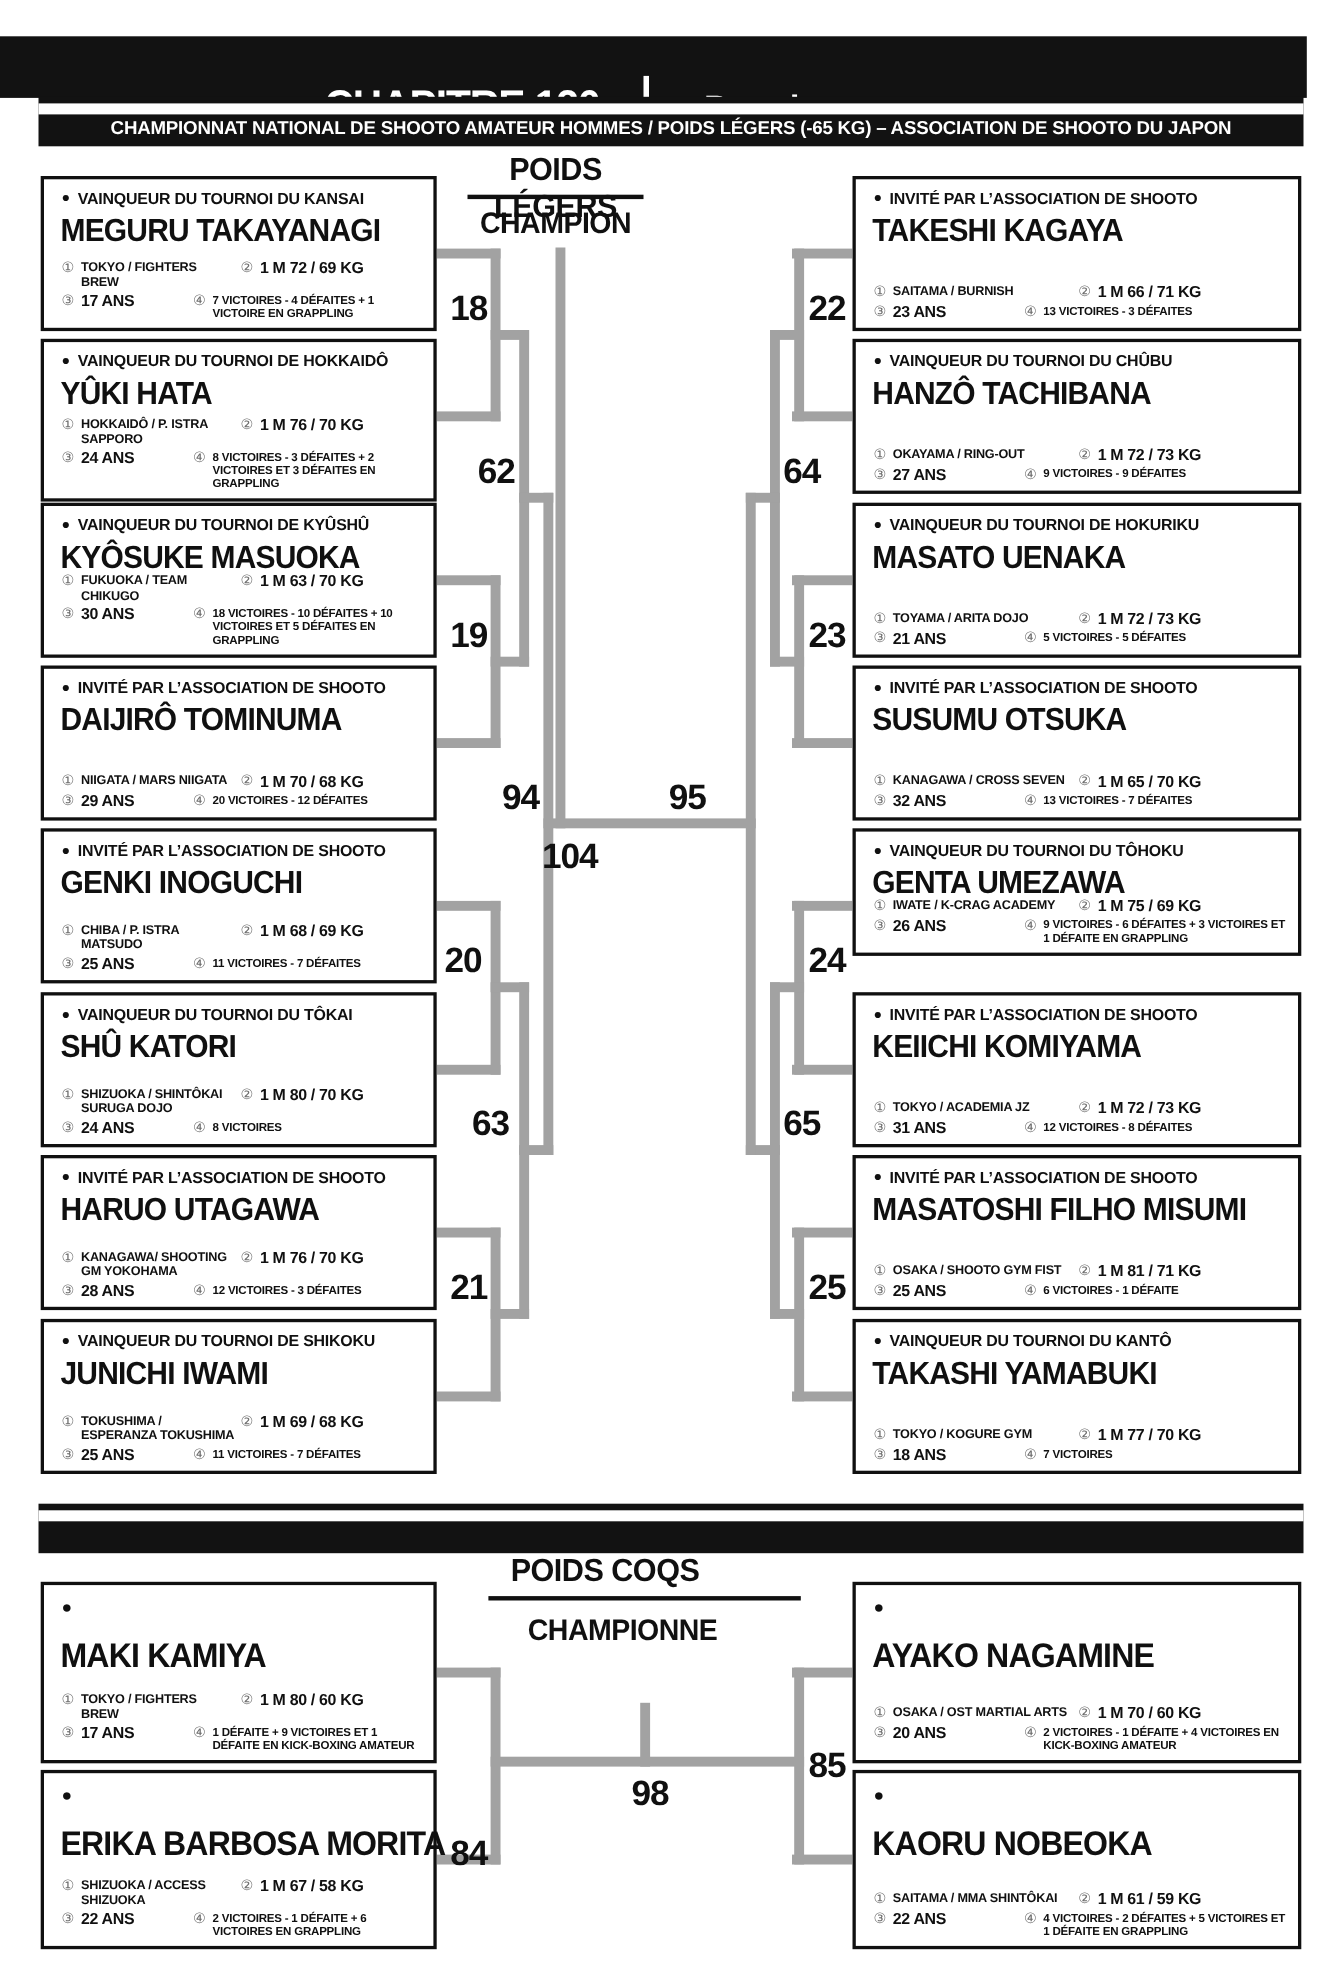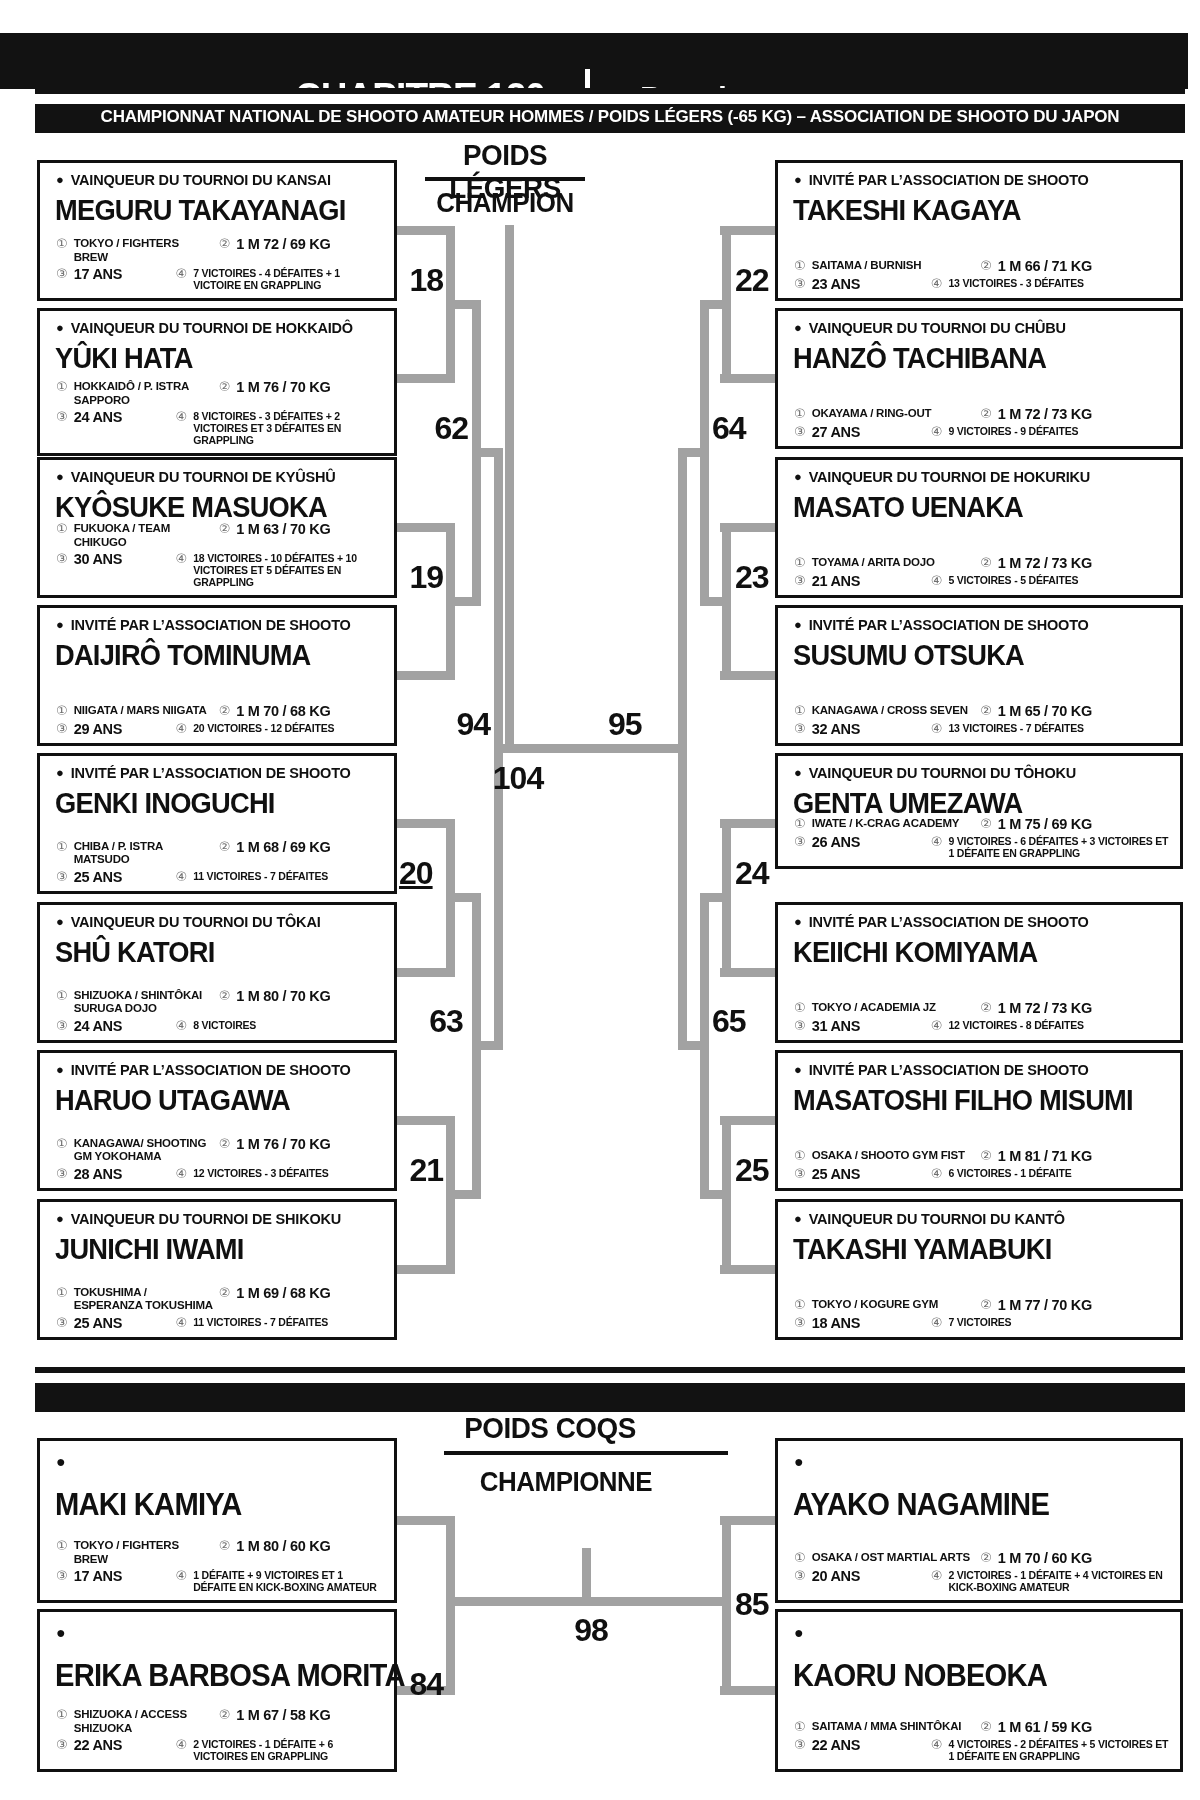--- a/index.html
+++ b/index.html
@@ -111,21 +111,21 @@
   <div class="bl" style="left:678px;top:1041px;width:31px;height:9px;"></div>
 
   <div class="bl" style="left:494px;top:448px;width:9px;height:602px;"></div>
   <div class="bl" style="left:678px;top:448px;width:9px;height:602px;"></div>
 
   <div class="bl" style="left:494px;top:744px;width:193px;height:9px;"></div>
   <div class="bl" style="left:505px;top:225px;width:9px;height:528px;"></div>
 
   <div class="num" style="left:399px;top:262px;width:44px;text-align:right;">18</div>
   <div class="num" style="left:399px;top:559px;width:44px;text-align:right;">19</div>
-  <div class="num" style="left:399px;top:855px;width:44px;text-align:left;text-decoration:underline;">20</div>
+  <div class="num" style="left:399px;top:855px;width:44px;text-align:center;">20</div>
   <div class="num" style="left:399px;top:1152px;width:44px;text-align:right;">21</div>
   <div class="num" style="left:735px;top:262px;width:44px;">22</div>
   <div class="num" style="left:735px;top:559px;width:44px;">23</div>
   <div class="num" style="left:735px;top:855px;width:44px;">24</div>
   <div class="num" style="left:735px;top:1152px;width:44px;">25</div>
   <div class="num" style="left:424px;top:410px;width:44px;text-align:right;">62</div>
   <div class="num" style="left:424px;top:1003px;width:44px;text-align:center;">63</div>
   <div class="num" style="left:712px;top:410px;width:44px;">64</div>
   <div class="num" style="left:712px;top:1003px;width:44px;">65</div>
   <div class="num" style="left:446px;top:706px;width:44px;text-align:right;">94</div>

